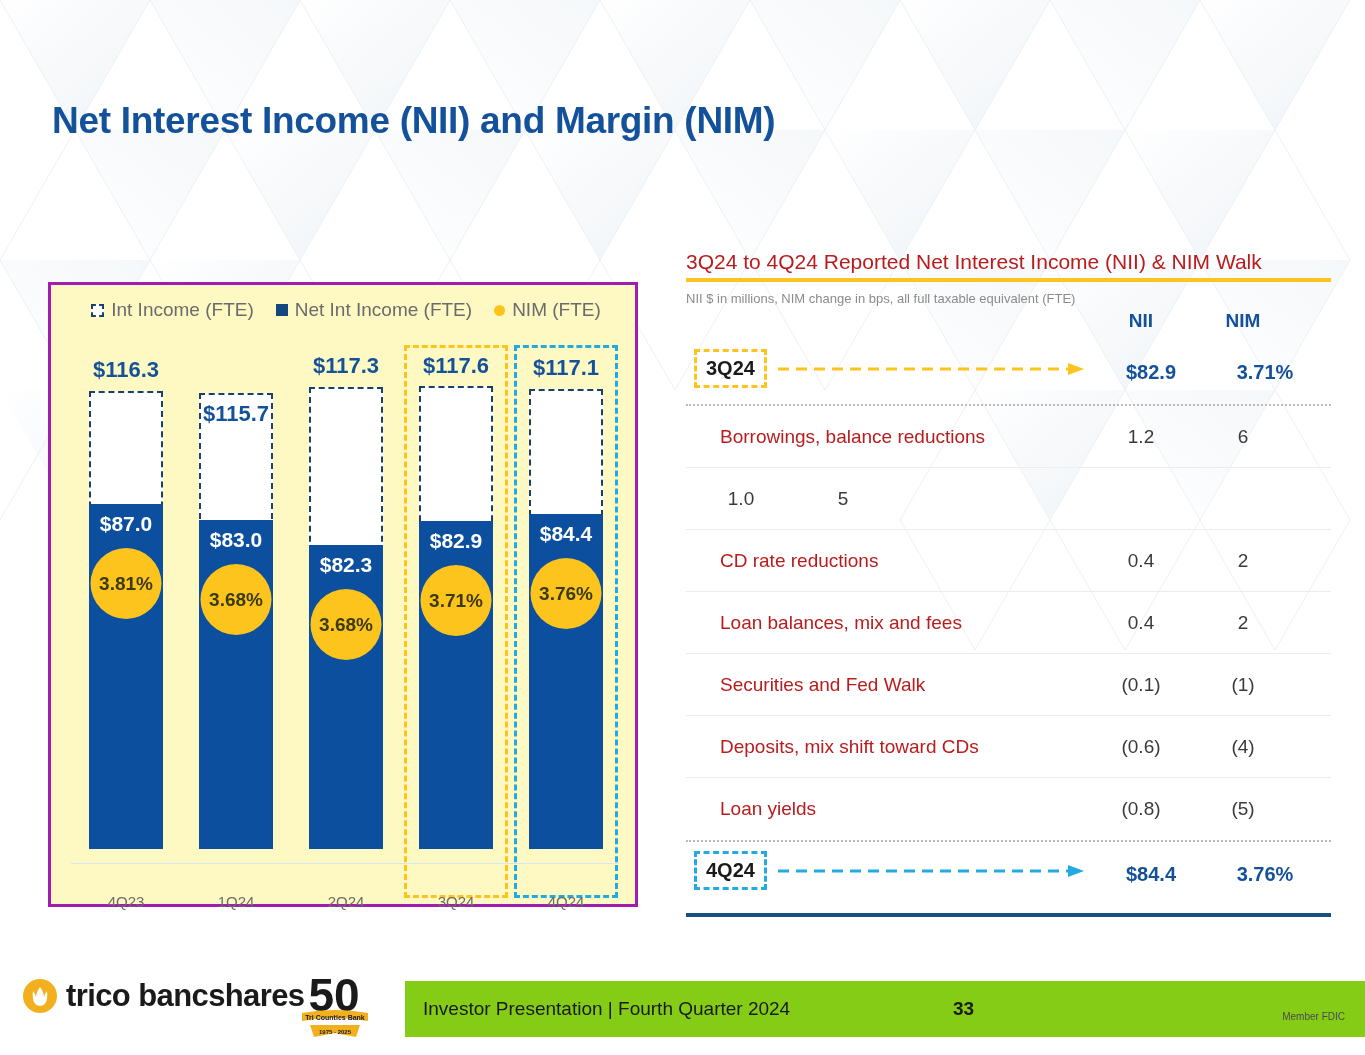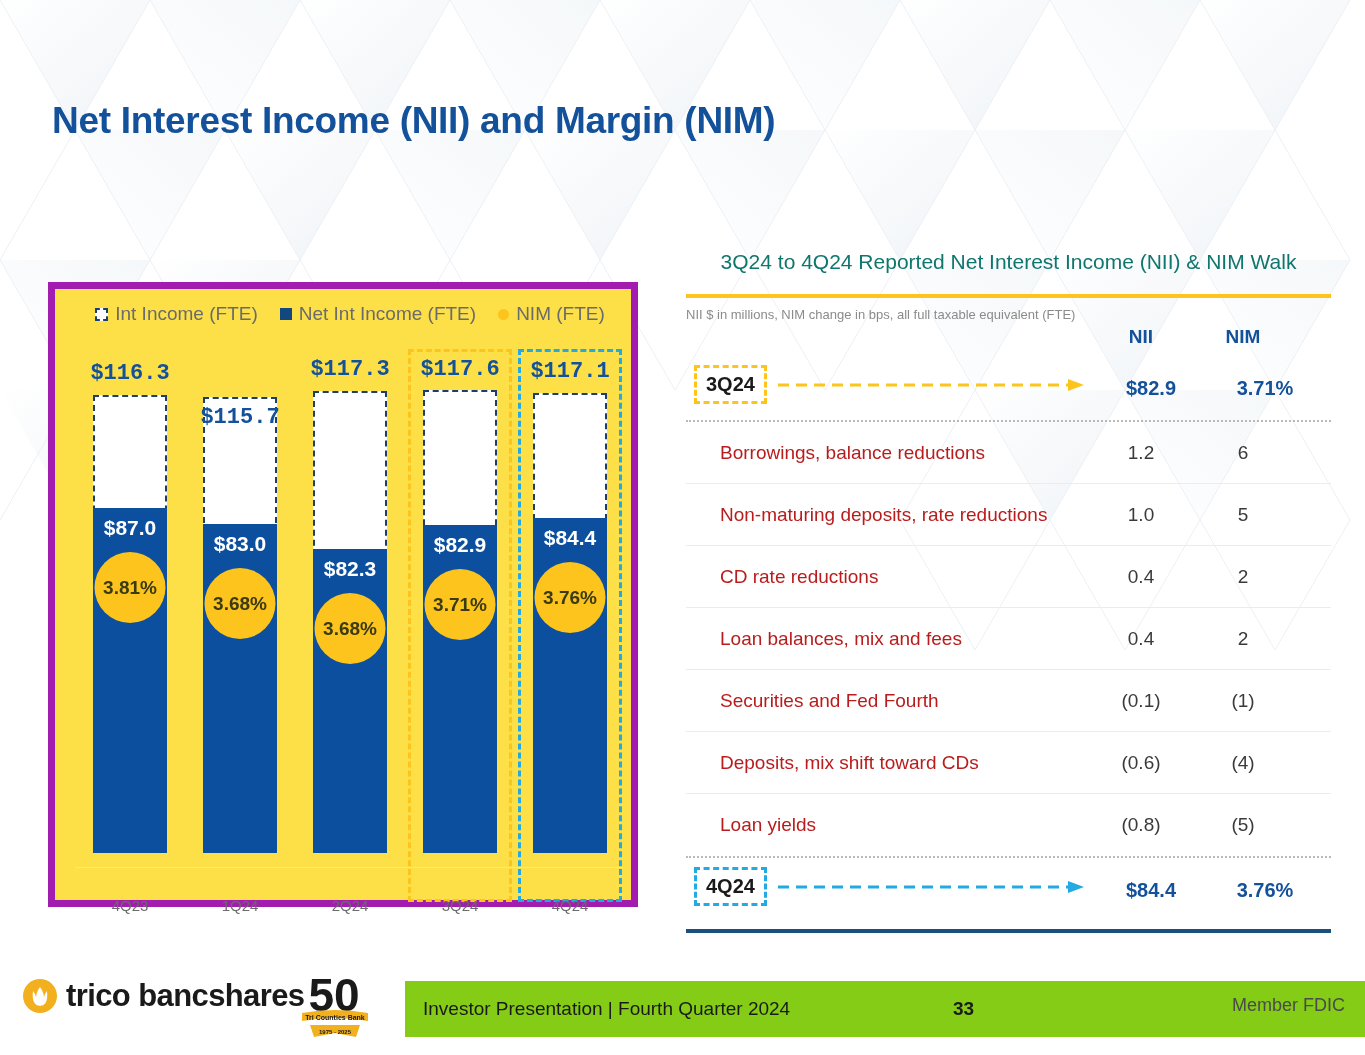--- a/index.html
+++ b/index.html
@@ -29,22 +29,22 @@
     color: #14519b;
     letter-spacing: -0.3px;
     z-index: 5;
     white-space: nowrap;
   }
   
   #chart-panel {
     position: absolute;
     left: 48px; top: 282px;
     width: 590px; height: 625px;
-    background: #fde047;
-    border: 7px solid #a21caf;
+    background: #fef9c3;
+    border: 3px solid #a21caf;
     z-index: 4;
   }
   #chart-legend {
     position: absolute;
     left: 0; top: 14px; width: 590px;
     display: flex;
     justify-content: center;
     align-items: center;
     gap: 22px;
   }
@@ -92,21 +92,20 @@
   .hl-yellow { border: 3px dashed #fcc41c; }
   .hl-cyan { border: 3px dashed #23aae2; }
   .total-label {
     position: absolute;
     width: 106px;
     text-align: center;
     font-size: 22px;
     font-weight: bold;
     color: #14519b;
     z-index: 3;
-    font-family: Liberation Mono, monospace;
   }
   .bar-outer {
     position: absolute;
     left: 16px;
     width: 74px;
     border: 2px dashed #1a3f6e;
     background: #ffffff;
     z-index: 2;
   }
   .bar-fill {
@@ -159,24 +158,23 @@
   }
   
   #walk-panel {
     position: absolute;
     left: 686px; top: 250px;
     width: 645px;
     z-index: 4;
   }
   #walk-title {
     font-size: 21px;
-    color: #0f766e;
+    color: #b91c1c;
     white-space: nowrap;
-    padding-bottom: 20px;
-    text-align: center;
+    padding-bottom: 4px;
   }
   #walk-title-rule {
     height: 4px;
     background: #fcc41c;
     width: 645px;
   }
   #walk-subtitle {
     margin-top: 9px;
     font-size: 13px;
     color: #8b8b8b;
@@ -279,22 +277,22 @@
   }
   #footer-page {
     position: absolute;
     left: 548px; top: 17px;
     font-size: 19px;
     font-weight: bold;
     color: #1a1a1a;
   }
   #footer-fdic {
     position: absolute;
-    right: 20px; top: 14px;
-    font-size: 18px;
+    right: 20px; top: 30px;
+    font-size: 10px;
     color: #4a4a4a;
   }
   #logo-wrap {
     position: absolute;
     left: 22px; top: 978px;
     display: flex;
     align-items: flex-start;
     gap: 8px;
     z-index: 6;
   }
@@ -470,36 +468,35 @@
       <div class="endpoint-val nim">3.71%</div>
     </div>
     <div class="sep-dotted"></div>
 
     <div class="walk-row">
       <div class="rl">Borrowings, balance reductions</div>
       <div class="rv nii">1.2</div>
       <div class="rv nim">6</div>
     </div>
     <div class="walk-row">
-      <div class="rl">Non-maturing deposits, rate reductions</div>
       <div class="rv nii">1.0</div>
       <div class="rv nim">5</div>
     </div>
     <div class="walk-row">
       <div class="rl">CD rate reductions</div>
       <div class="rv nii">0.4</div>
       <div class="rv nim">2</div>
     </div>
     <div class="walk-row">
       <div class="rl">Loan balances, mix and fees</div>
       <div class="rv nii">0.4</div>
       <div class="rv nim">2</div>
     </div>
     <div class="walk-row">
-      <div class="rl">Securities and Fed Fourth</div>
+      <div class="rl">Securities and Fed Walk</div>
       <div class="rv nii">(0.1)</div>
       <div class="rv nim">(1)</div>
     </div>
     <div class="walk-row">
       <div class="rl">Deposits, mix shift toward CDs</div>
       <div class="rv nii">(0.6)</div>
       <div class="rv nim">(4)</div>
     </div>
     <div class="walk-row" style="border-bottom:none;">
       <div class="rl">Loan yields</div>

